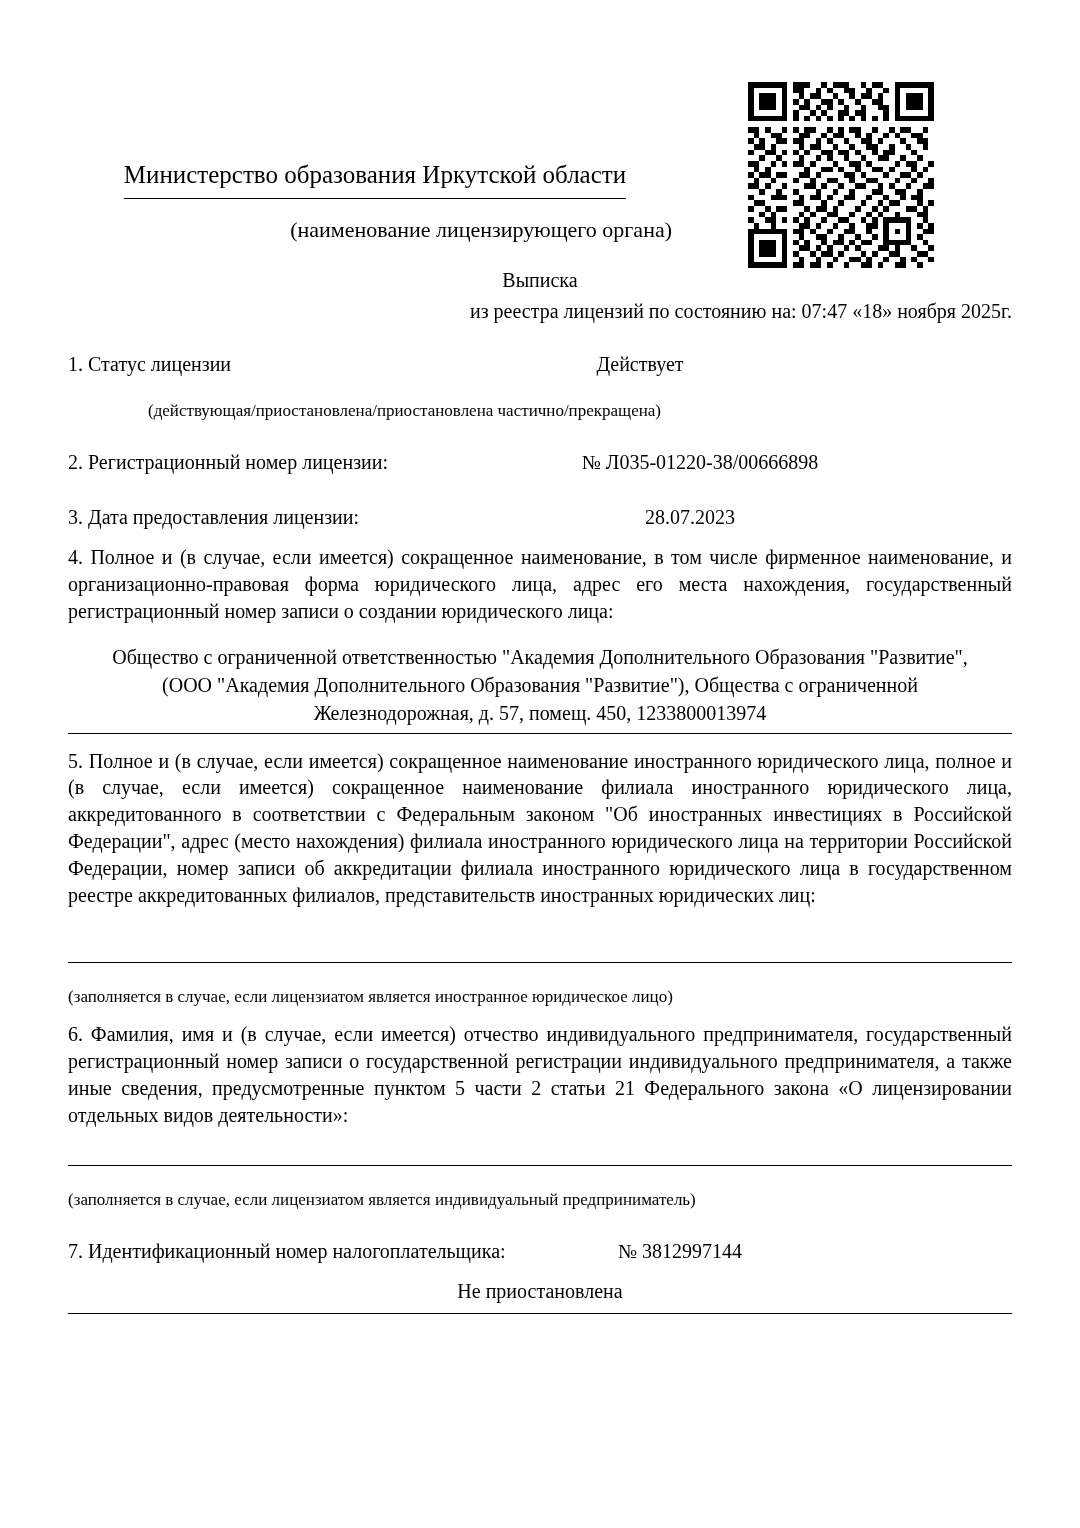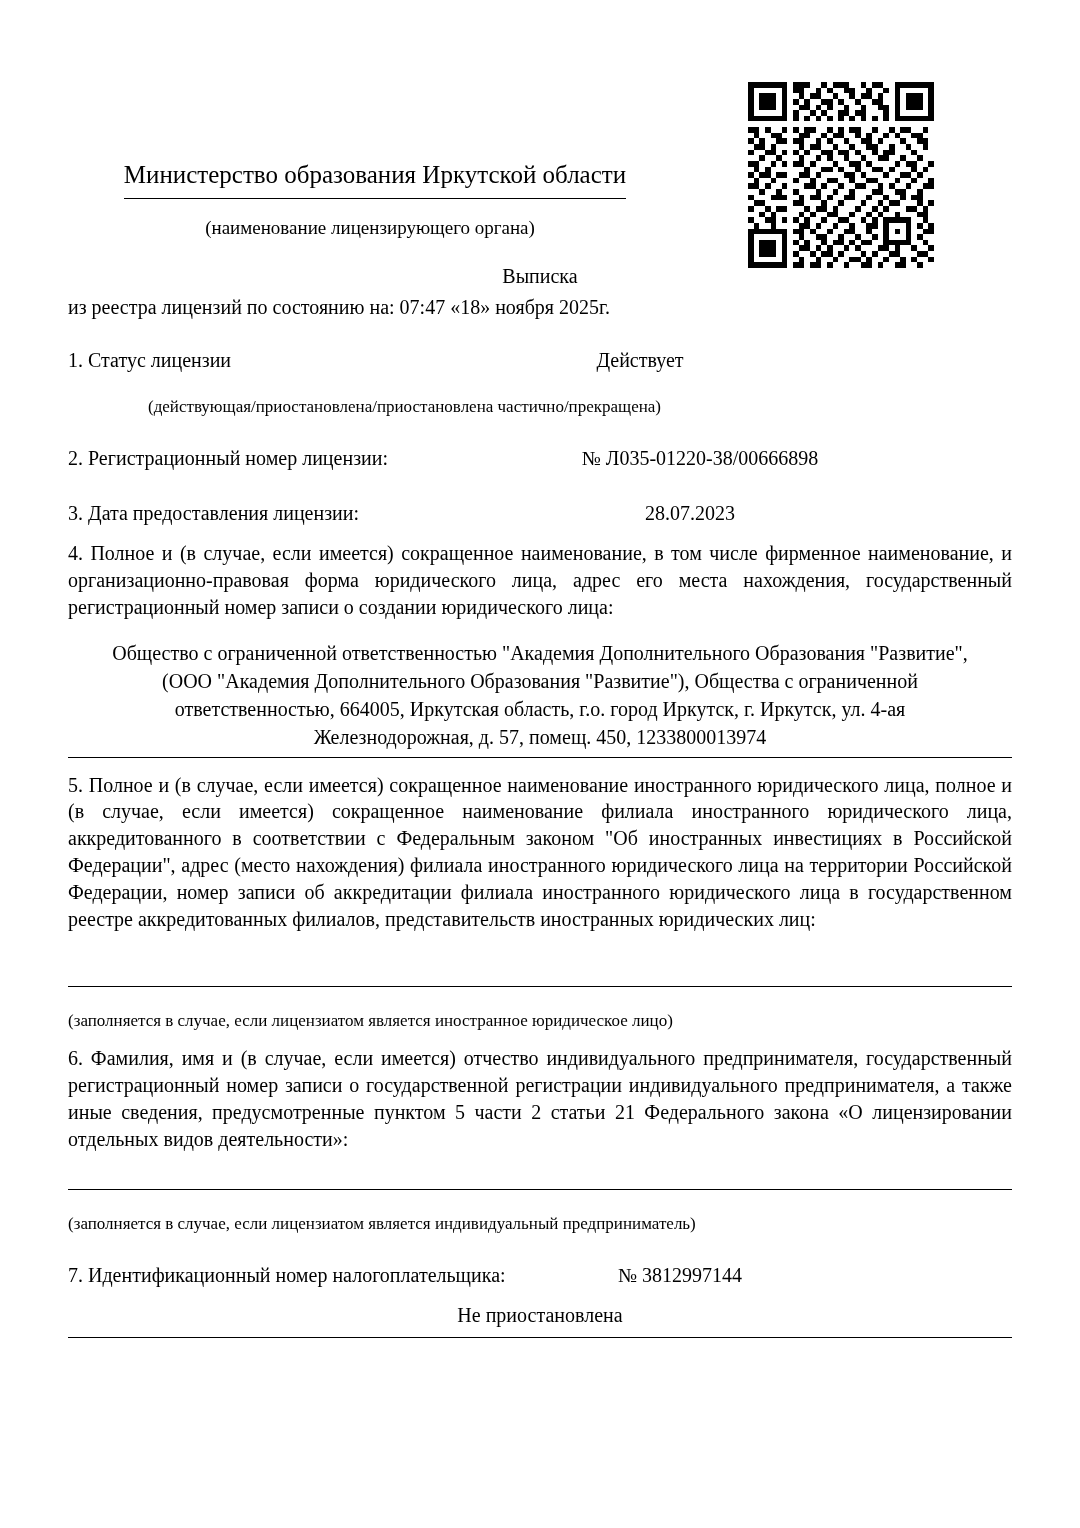--- a/index.html
+++ b/index.html
@@ -42,33 +42,33 @@
     line-height: 1.2;
     padding-left: 10px;
     padding-right: 340px;
   }
   .org-title span {
     border-bottom: 1.5px solid #000;
     padding-bottom: 8px;
     display: inline-block;
   }
   .org-caption {
-    text-align: center;
-    font-size: 19px;
+    text-align: right;
+    font-size: 22px;
     margin-top: 18px;
     padding-right: 340px;
   }
 
   .doc-title {
     text-align: center;
     font-size: 20px;
     margin-top: 26px;
   }
   .doc-subtitle {
-    text-align: left;
+    text-align: right;
     font-size: 20px;
     margin-top: 8px;
   }
 
   .row {
     position: relative;
     font-size: 20px;
     margin-top: 28px;
     line-height: 1.32;
   }
@@ -473,21 +473,20 @@
 
     <div class="row">
       <span class="label">3. Дата предоставления лицензии:</span>
       <span class="value value-shift-3">28.07.2023</span>
     </div>
 
     <div class="para para-j">4. Полное и (в случае, если имеется) сокращенное наименование, в том числе фирменное наименование, и организационно-правовая форма юридического лица, адрес его места нахождения, государственный регистрационный номер записи о создании юридического лица:</div>
     <div class="centered-block">
       <div>Общество с ограниченной ответственностью "Академия Дополнительного Образования "Развитие",</div>
       <div>(ООО "Академия Дополнительного Образования "Развитие"), Общества с ограниченной</div>
-      <div>ответственностью, 664005, Иркутская область,  г.о. город Иркутск, г. Иркутск, ул. 4-ая</div>
       <div>Железнодорожная, д. 57, помещ. 450, 1233800013974</div>
     </div>
     <hr class="hr hr-tight">
 
     <div class="para para-j">5. Полное и (в случае, если имеется) сокращенное наименование иностранного юридического лица, полное и (в случае, если имеется) сокращенное наименование филиала иностранного юридического лица, аккредитованного в соответствии с Федеральным законом "Об иностранных инвестициях в Российской Федерации", адрес (место нахождения) филиала иностранного юридического лица на территории Российской Федерации, номер записи об аккредитации филиала иностранного юридического лица в государственном реестре аккредитованных филиалов, представительств иностранных юридических лиц:</div>
     <div class="gap-lg"></div>
     <hr class="hr">
     <div class="caption">(заполняется в случае, если лицензиатом является иностранное юридическое лицо)</div>
 
     <div class="para para-j">6. Фамилия, имя и (в случае, если имеется) отчество индивидуального предпринимателя, государственный регистрационный номер записи о государственной регистрации индивидуального предпринимателя, а также иные сведения, предусмотренные пунктом 5 части 2 статьи 21 Федерального закона «О лицензировании отдельных видов деятельности»:</div>

